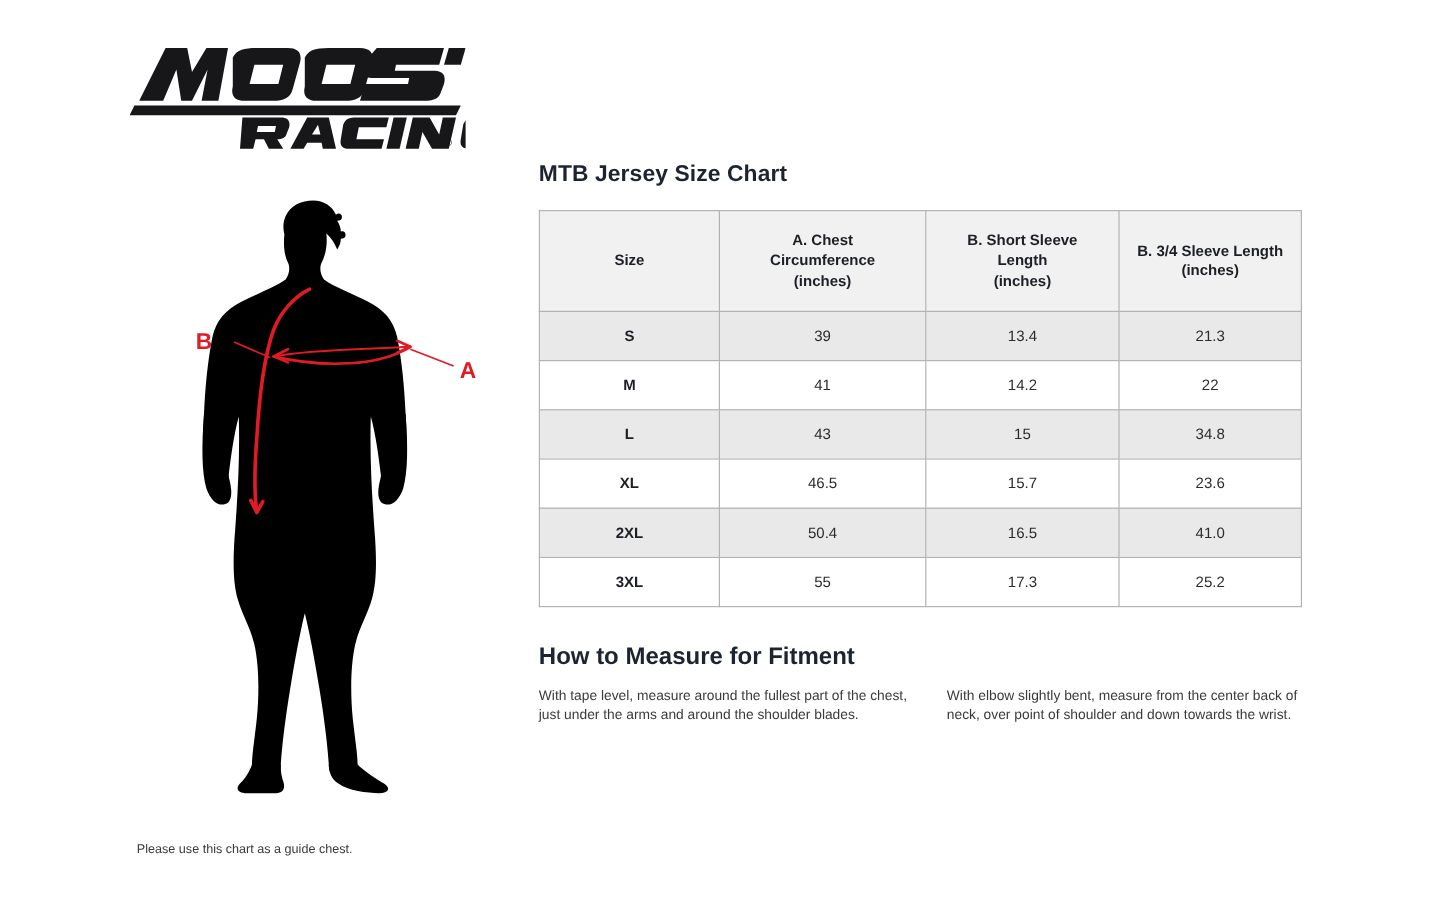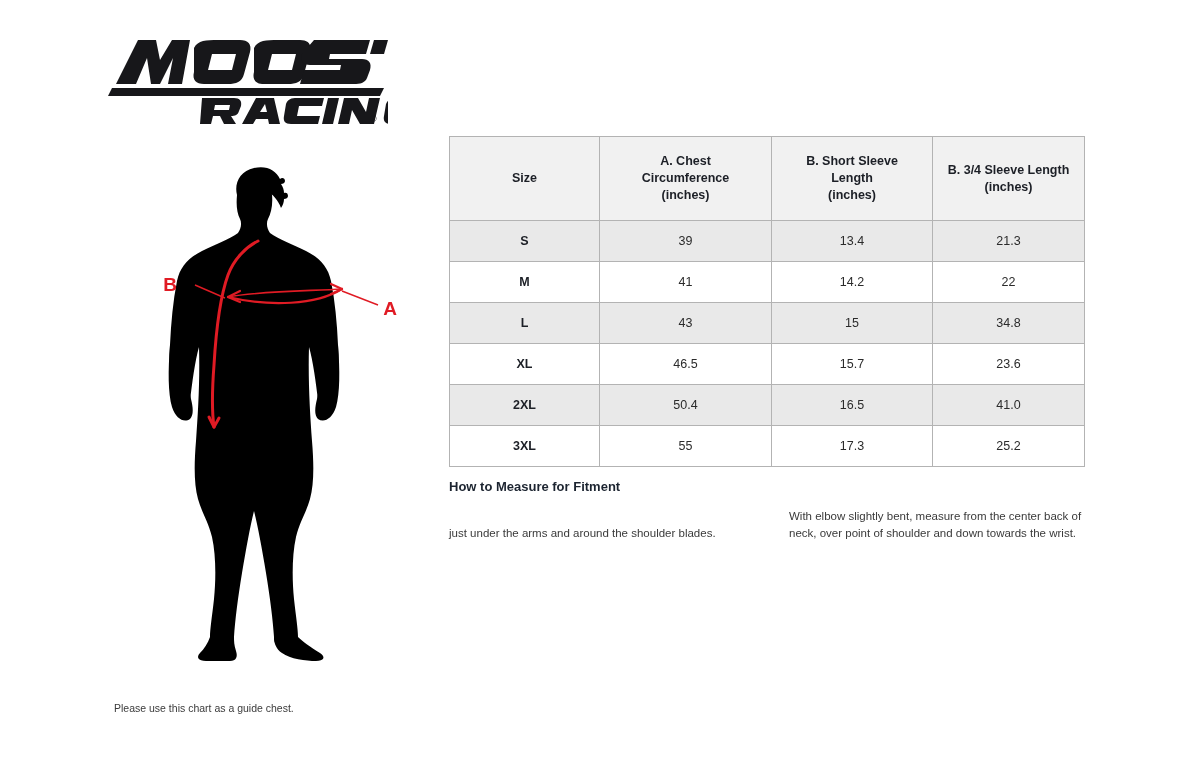--- a/index.html
+++ b/index.html
@@ -86,24 +86,24 @@
     font-weight: bold;
     color: #1c1f26;
   }
   col.c-size  { width: 150px; }
   col.c-chest { width: 172px; }
   col.c-short { width: 161px; }
   col.c-three { width: 152px; }
 
   
   .measure-heading {
-    font-size: 13px;
+    font-size: 20px;
     font-weight: bold;
     color: #1c2430;
-    margin: 13px 0 14px 0;
+    margin: 30px 0 14px 0;
     line-height: 1.1;
   }
   .measure-cols {
     display: flex;
     gap: 0;
   }
   .measure-col { width: 340px; }
   .measure-col.second { width: 300px; }
   .measure-sub {
     font-size: 12.5px;
@@ -253,20 +253,21 @@
       <line x1="232" y1="136" x2="268" y2="150" stroke-width="1.4"></line>
     </g>
 
     <text x="60" y="136" font-family="'Liberation Sans', sans-serif" font-size="19" font-weight="bold" fill="#e01b24" text-anchor="middle">B</text>
     <text x="280" y="160" font-family="'Liberation Sans', sans-serif" font-size="19" font-weight="bold" fill="#e01b24" text-anchor="middle">A</text>
   </svg>
 </div>
 
 <div class="content">
 
+  <h1 class="chart-title">MTB Jersey Size Chart</h1>
 
   <table class="size-table">
     <colgroup>
       <col class="c-size">
         <col class="c-chest">
         <col class="c-short">
         <col class="c-three">
     </colgroup>
     <thead>
       <tr>
@@ -327,21 +328,21 @@
           <td>25.2</td>
         </tr>
       </tbody>
   </table>
 
   <h2 class="measure-heading">How to Measure for Fitment</h2>
 
   <div class="measure-cols">
     <div class="measure-col">
       <div class="measure-text">
-        <br>
+        <span>With tape level, measure around the fullest part of the chest,</span><br>
         <span>just under the arms and around the shoulder blades.</span>
       </div>
     </div>
     <div class="measure-col second">
       <div class="measure-text">
         <span>With elbow slightly bent, measure from the center back of</span><br>
         <span>neck, over point of shoulder and down towards the wrist.</span>
       </div>
     </div>
   </div>

